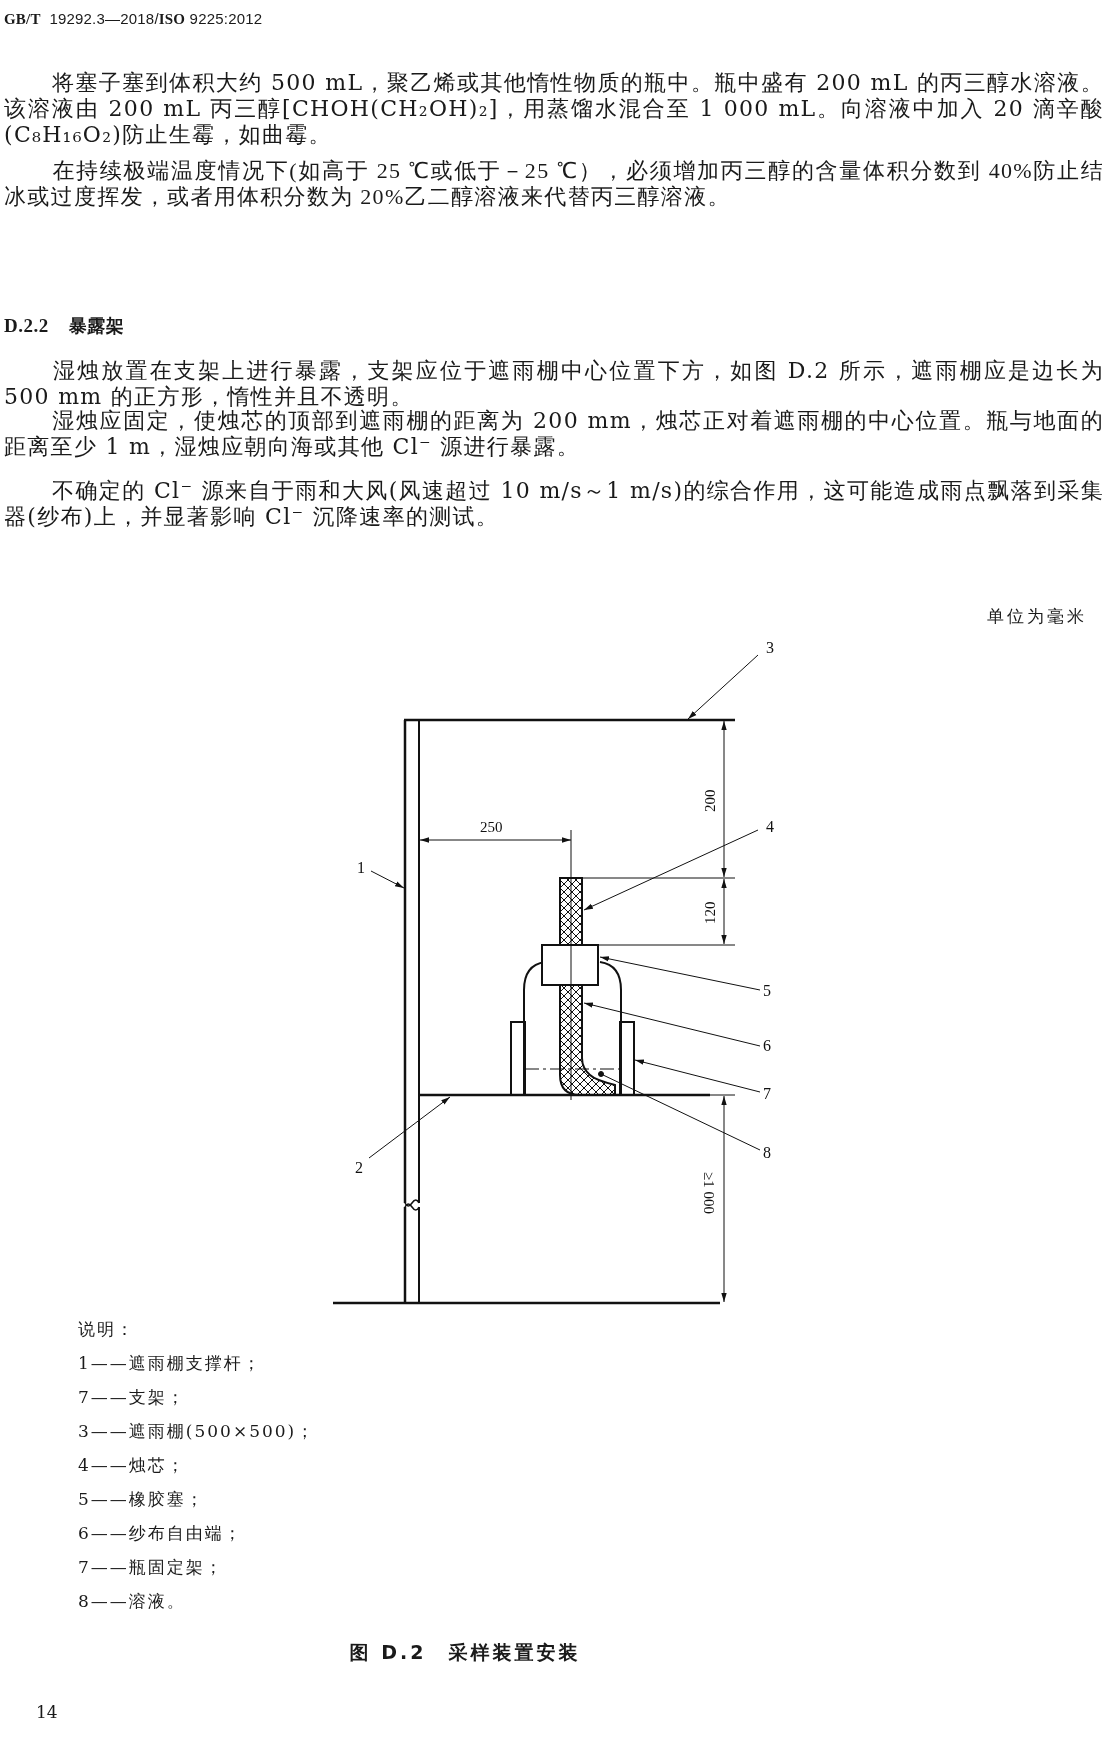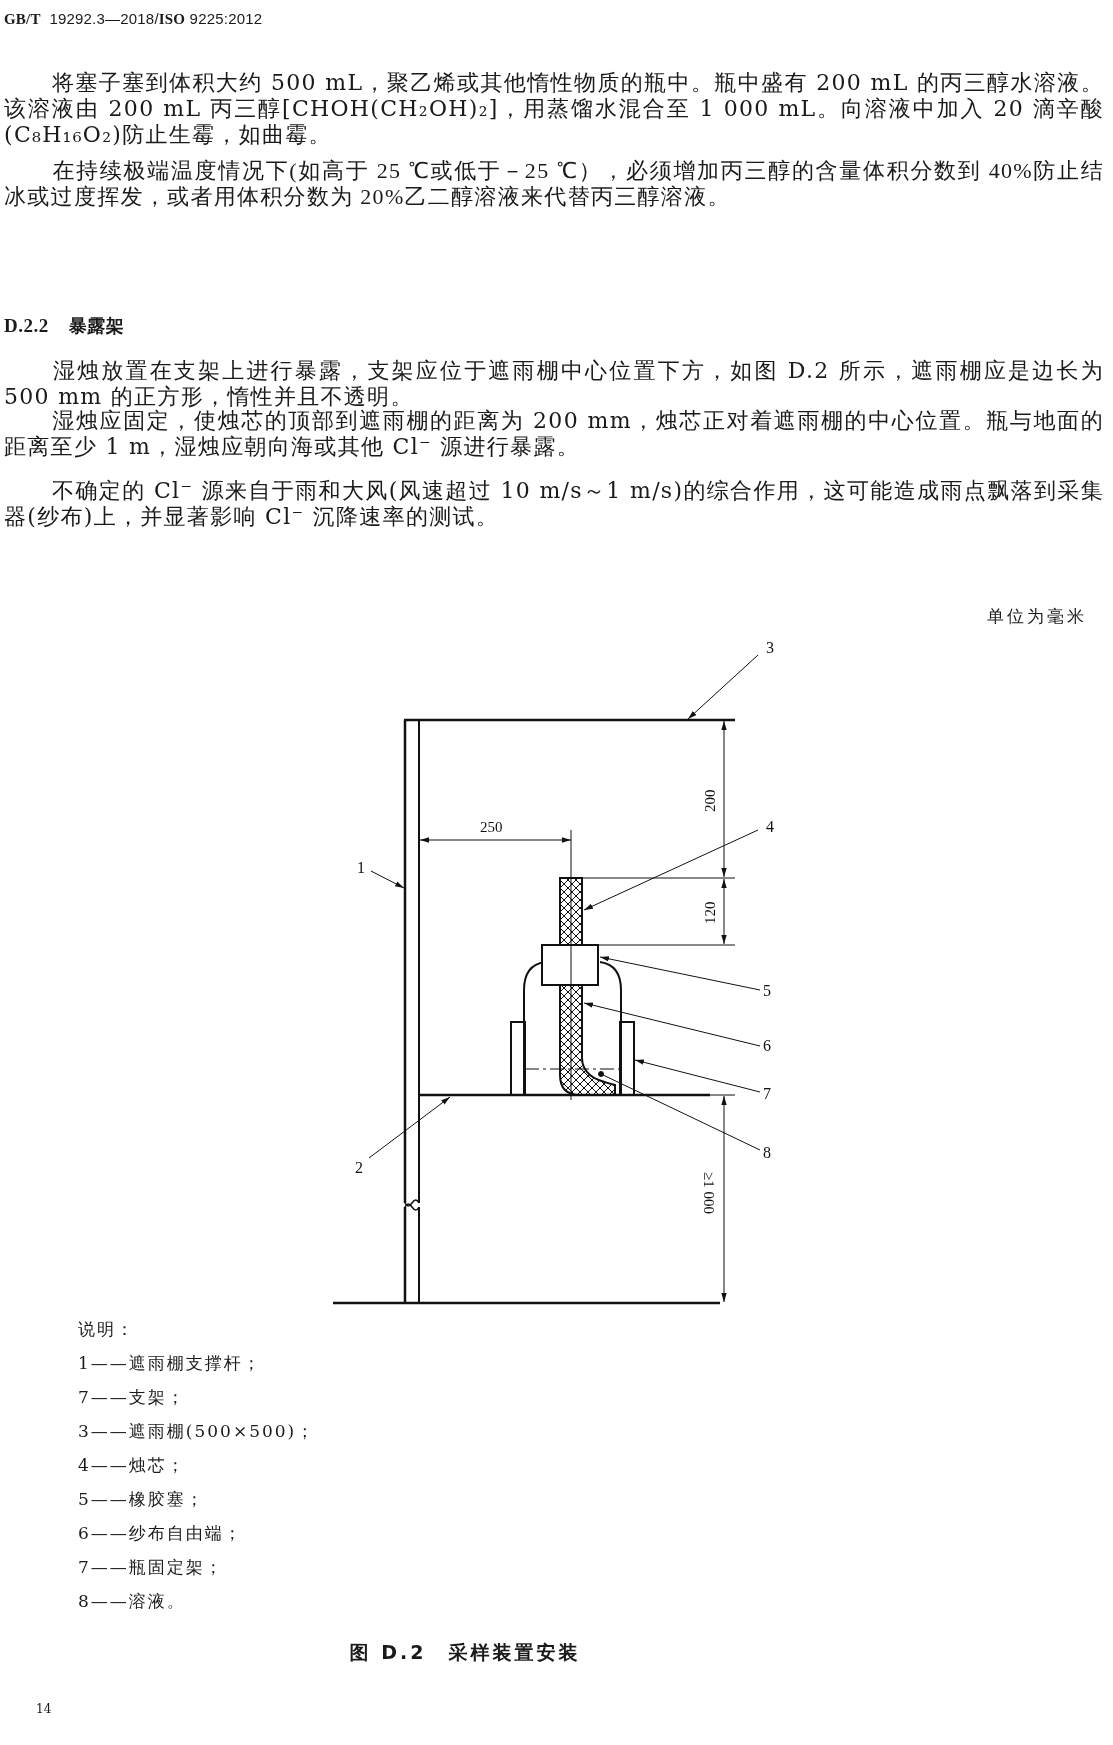--- a/index.html
+++ b/index.html
@@ -12,21 +12,21 @@
           letter-spacing:1.3px; text-align:justify; }
   .para .indent { display:inline-block; width:48px; }
   .section-head { position:absolute; left:4px; font-size:19px; font-weight:bold;
                   font-family:"Liberation Serif", serif; letter-spacing:0.5px;margin-top:26px; }
   .section-head span.t { margin-left:20px; font-family:"DejaVu Sans", sans-serif; font-weight:bold; font-size:18px; }
   .unit { position:absolute; right:26px; top:605px; font-size:17px; letter-spacing:3px; }
   svg.fig { position:absolute; left:0; top:0; }
   .legend { position:absolute; left:46px; top:1312px; font-size:17px; line-height:34px; letter-spacing:2px;margin-left:32px; }
   .caption { position:absolute; left:0; width:930px; top:1640px; text-align:center; font-size:19px;
              font-weight:bold; font-family:"DejaVu Sans", sans-serif; letter-spacing:3px; }
-  .pageno { position:absolute; left:36px; top:1702px; font-size:12px; }
+  .pageno { position:absolute; left:36px; top:1702px; font-size:17px; }
 </style>
 </head>
 <body>
 
 <div class="header">
   <b>GB/T</b>&nbsp;
   <span>19292.3—2018/</span><b>ISO</b>
   <span>9225:2012</span>
 </div>
 

